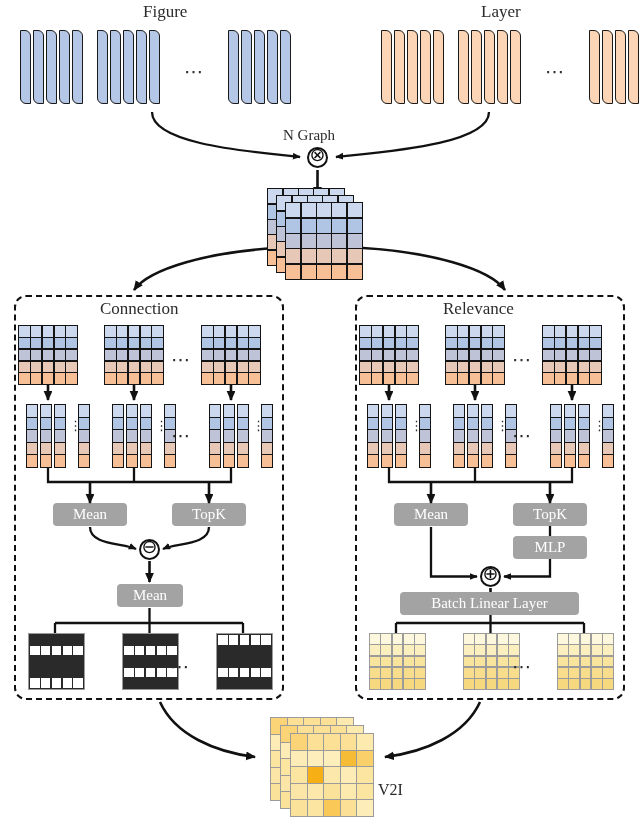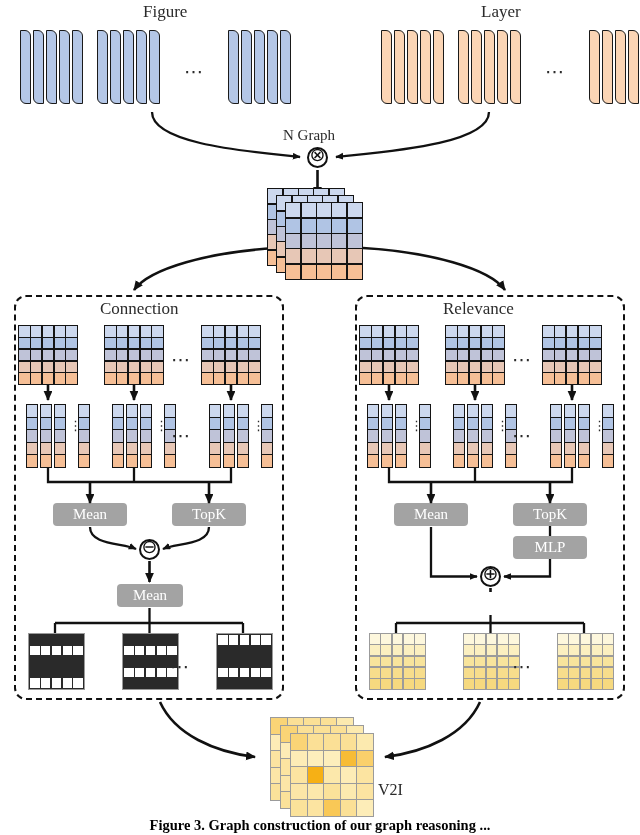--- a/index.html
+++ b/index.html
@@ -640,20 +640,21 @@
     </div>
   <div class="dots" style="left:512px;top:424px;">⋯</div>
 
   <div class="btn" style="left:394px;top:503px;width:74px;height:23px;">Mean</div>
   <div class="btn" style="left:513px;top:503px;width:74px;height:23px;">TopK</div>
   <div class="btn" style="left:513px;top:536px;width:74px;height:23px;">MLP</div>
 
   <div class="opnode" style="left:480px;top:566px;width:21px;height:21px;"></div>
   <div class="lbl" style="left:480px;top:562px;width:21px;text-align:center;font-size:19px;color:#111;">⊕</div>
 
+  <div class="btn" style="left:400px;top:592px;width:179px;height:23px;">Batch Linear Layer</div>
 
   <div id="rel-yels">
       <div class="mat mat-yel" style="left: 369px; top: 633px; width: 57px; height: 57px; grid-template-columns: repeat(5, 1fr); grid-template-rows: repeat(5, 1fr);">
         <div class="cell" style="background: rgb(253, 247, 221);"></div>
         <div class="cell" style="background: rgb(253, 247, 221);"></div>
         <div class="cell" style="background: rgb(253, 247, 221);"></div>
         <div class="cell" style="background: rgb(253, 247, 221);"></div>
         <div class="cell" style="background: rgb(253, 247, 221);"></div>
         <div class="cell" style="background: rgb(251, 239, 192);"></div>
         <div class="cell" style="background: rgb(251, 239, 192);"></div>
@@ -879,14 +880,13 @@
       <path d="M396,623 L584,623" stroke-width="2.3"></path>
       <path d="M396,623 L396,633" stroke-width="2.3"></path>
       <path d="M490.5,623 L490.5,633" stroke-width="2.3"></path>
       <path d="M584,623 L584,633" stroke-width="2.3"></path>
 
       <path d="M160,702 C175,735 215,752 255,757" marker-end="url(#ahb)" stroke-width="2.6"></path>
       <path d="M480,702 C465,735 425,752 385,757" marker-end="url(#ahb)" stroke-width="2.6"></path>
     </g>
   </svg>
 
-  <div class="caption">Figure 3. Graph construction of our graph reasoning ...</div>
 </div>
 
 </body></html>

